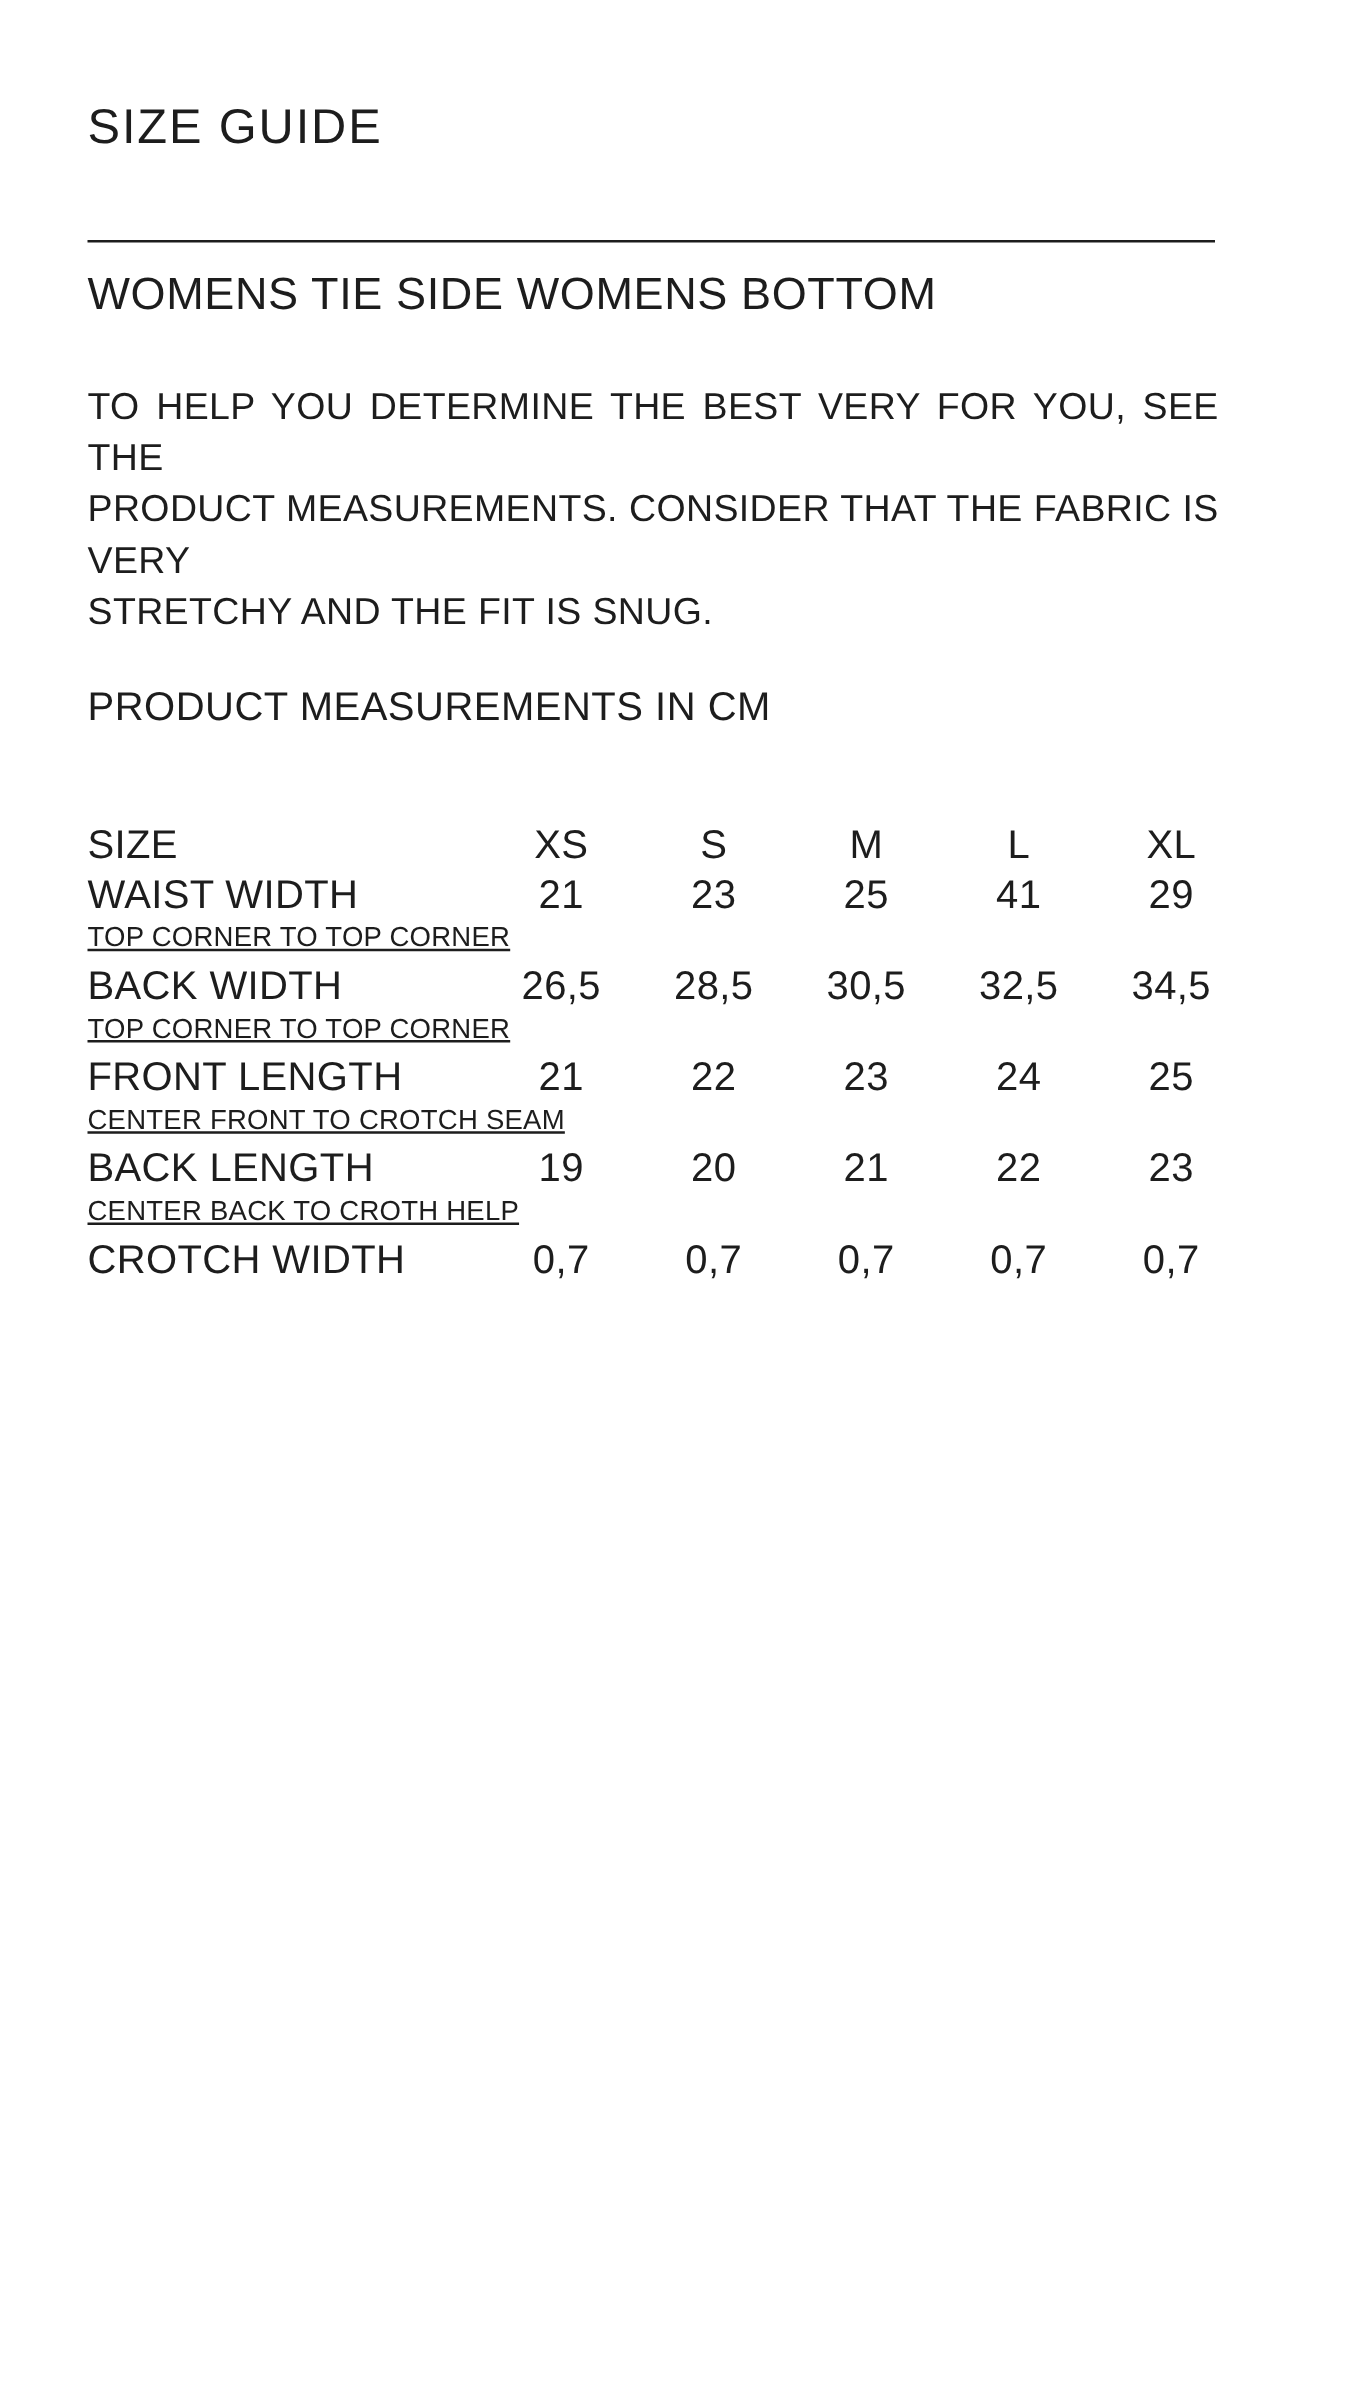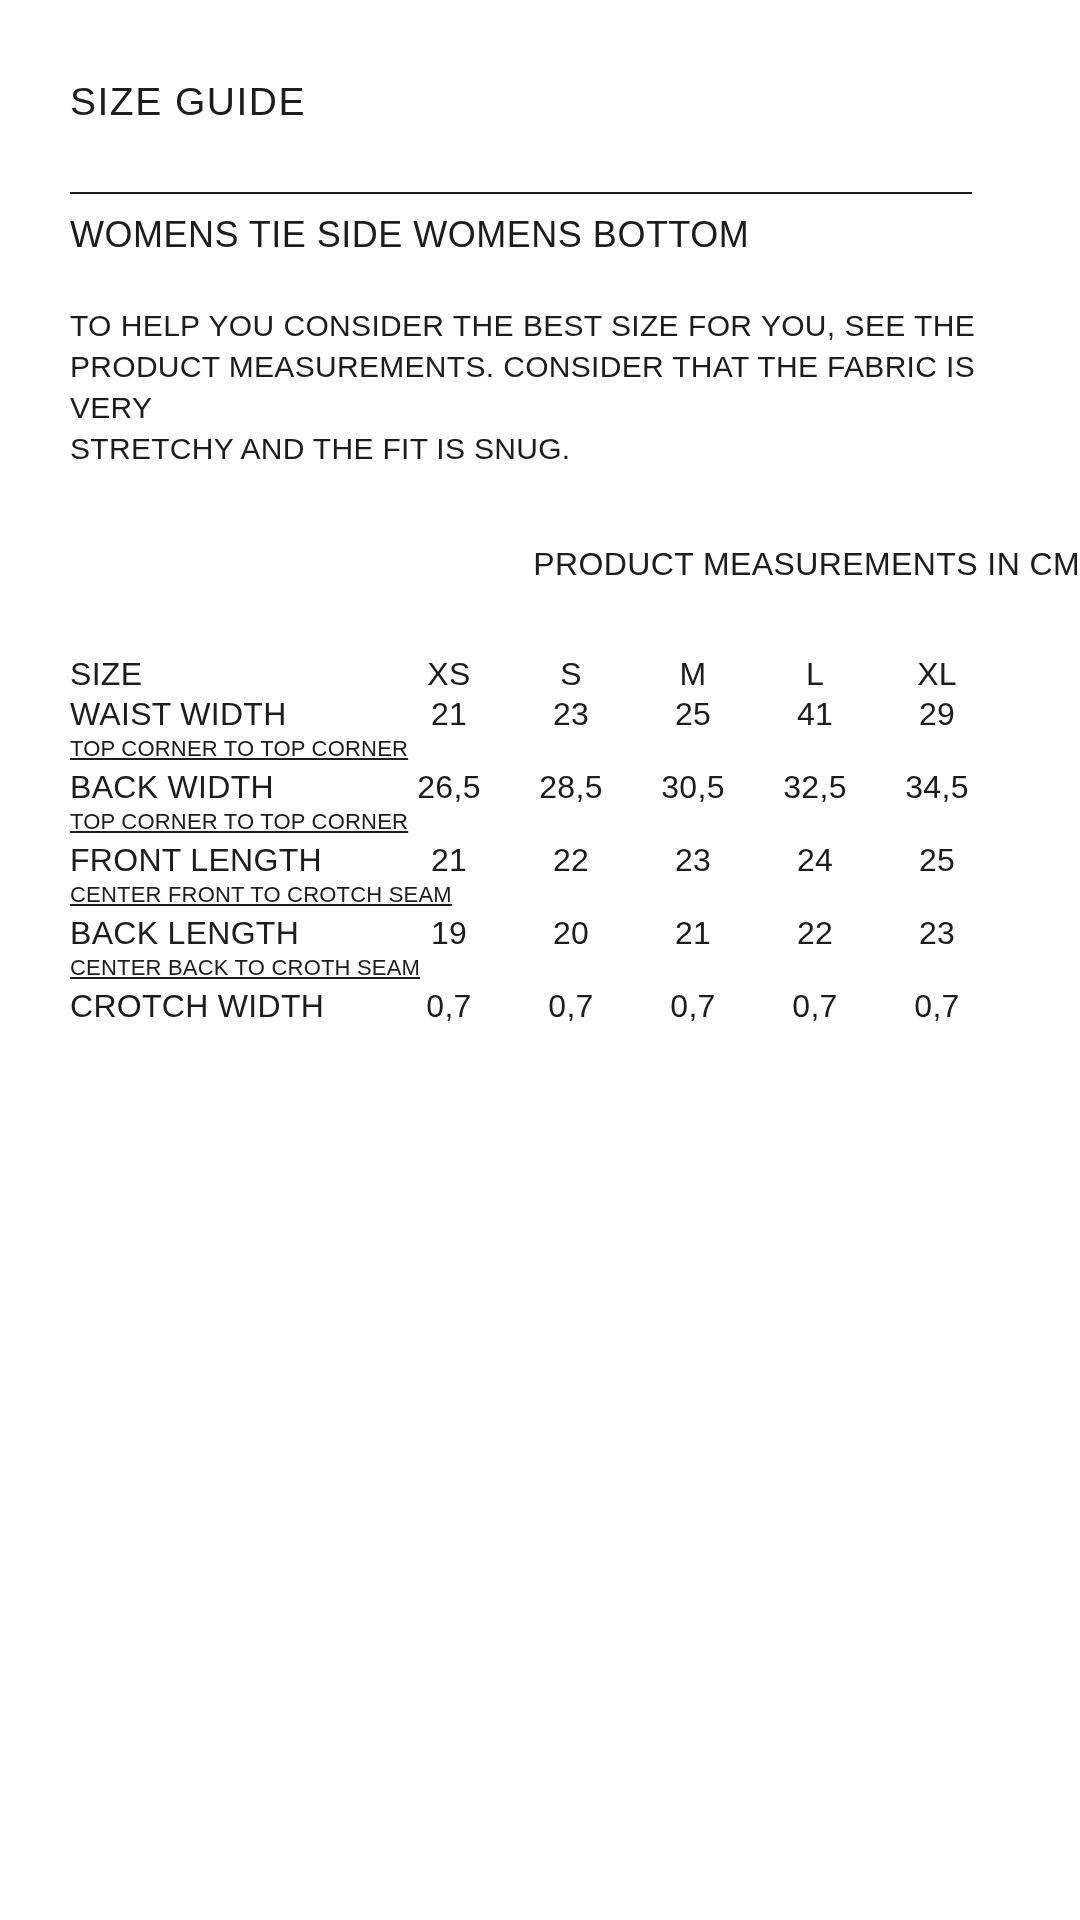--- a/index.html
+++ b/index.html
@@ -51,27 +51,26 @@
   }
   .intro-line {
     text-align: justify;
     text-align-last: justify;
   }
   .intro-line.last {
     text-align: left;
     text-align-last: left;
   }
   .section-heading {
-    margin: 76px 0 0 70px;
+    margin: 36px 0 0 70px;
     font-size: 32px;
     line-height: 38px;
     font-weight: 400;
     letter-spacing: 0.4px;
     white-space: nowrap;
-    text-align: right;
   }
   .size-table {
     margin: 72px 0 0 70px;
     width: 928px;
   }
   .trow {
     display: grid;
     grid-template-columns: 318px repeat(5, 122px);
     align-items: start;
     margin-bottom: 7px;
@@ -102,21 +101,21 @@
 
 <div class="page">
 
   <h1 class="title">SIZE GUIDE</h1>
 
   <div class="rule"></div>
 
   <h2 class="product-name">WOMENS TIE SIDE WOMENS BOTTOM</h2>
 
   <div class="intro">
-    <div class="intro-line">TO HELP YOU CONSIDER THE BEST SIZE FOR YOU, SEE THE</div>
+    <div class="intro-line">TO HELP YOU DETERMINE THE BEST VERY FOR YOU, SEE THE</div>
     <div class="intro-line">PRODUCT MEASUREMENTS. CONSIDER THAT THE FABRIC IS VERY</div>
     <div class="intro-line last">STRETCHY AND THE FIT IS SNUG.</div>
   </div>
 
   <h3 class="section-heading">PRODUCT MEASUREMENTS IN CM</h3>
 
   <div class="size-table">
 
     <div class="trow head">
       <div class="rlabel">SIZE</div>
@@ -159,21 +158,21 @@
       <div class="cell">21</div>
       <div class="cell">22</div>
       <div class="cell">23</div>
       <div class="cell">24</div>
       <div class="cell">25</div>
     </div>
 
     <div class="trow">
       <div class="rlabel-wrap">
         <div class="rlabel">BACK LENGTH</div>
-        <div class="rsub">CENTER BACK TO CROTH SEAM</div>
+        <div class="rsub">CENTER BACK TO CROTH HELP</div>
       </div>
       <div class="cell">19</div>
       <div class="cell">20</div>
       <div class="cell">21</div>
       <div class="cell">22</div>
       <div class="cell">23</div>
     </div>
 
     <div class="trow">
       <div class="rlabel-wrap">

